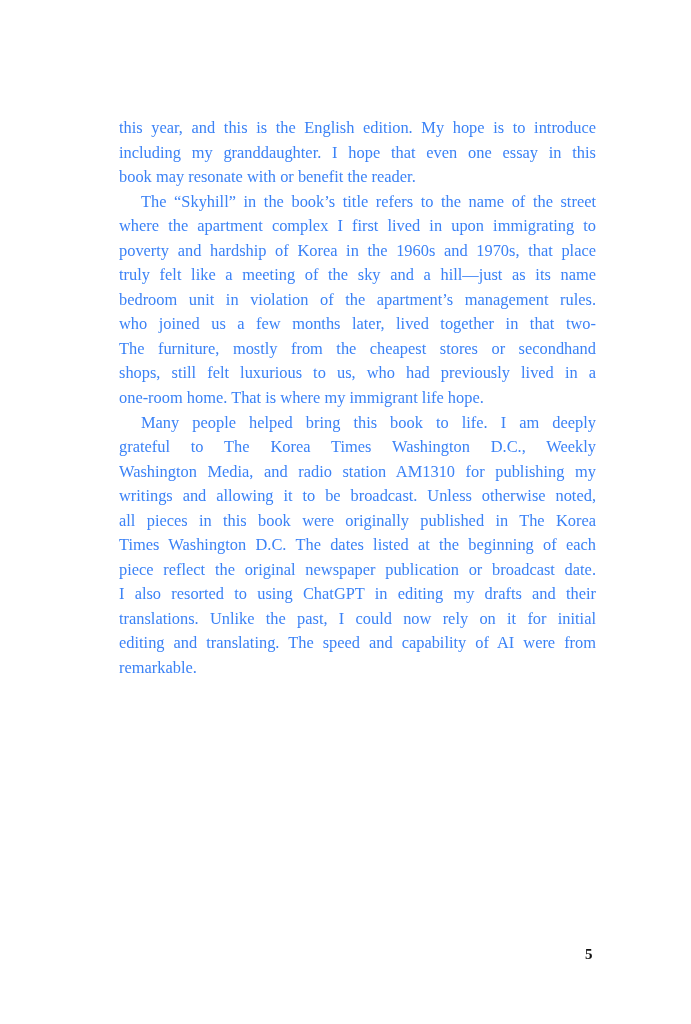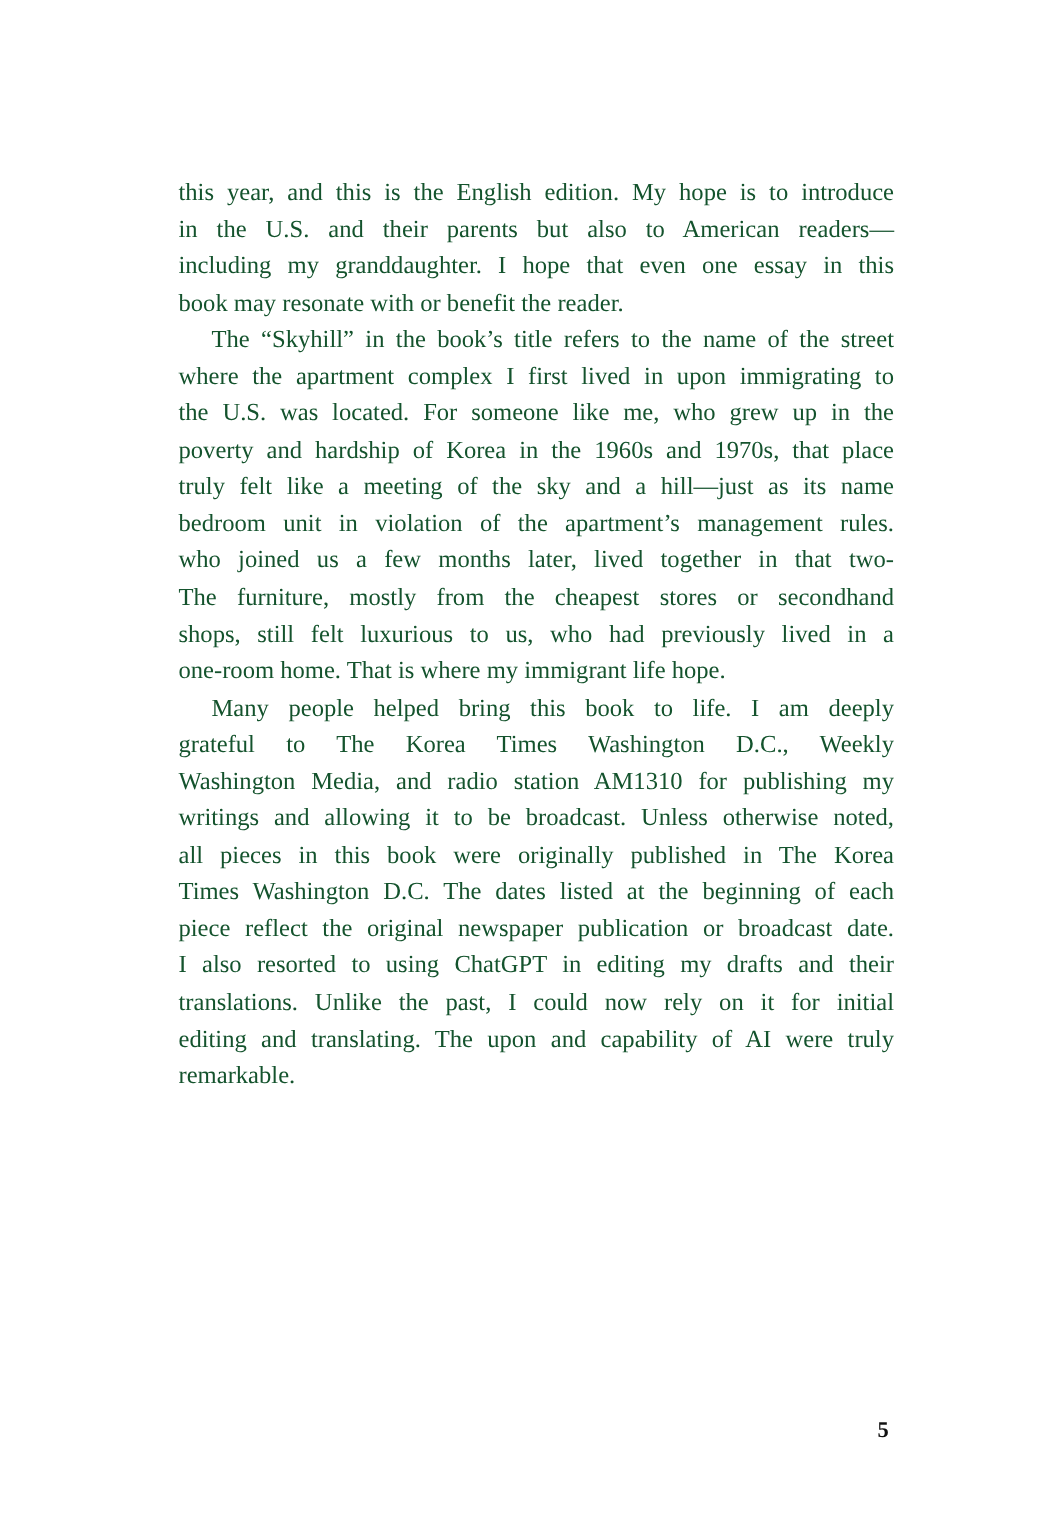--- a/index.html
+++ b/index.html
@@ -20,21 +20,21 @@
       height: 1024px;
       background: #ffffff;
     }
     .text-block {
       position: absolute;
       left: 119px;
       top: 116px;
       width: 477px;
       font-family: "Liberation Serif", "DejaVu Serif", serif;
       font-size: 16.4px;
-      color: #14532d;
+      color: #3b82f6;
     }
     .line {
       height: 24.55px;
       line-height: 24.55px;
       white-space: nowrap;
       text-align: justify;
       text-align-last: justify;
       display: block;
     }
     .line.last {
@@ -53,44 +53,42 @@
       color: #111111;
     }
   </style>
 </head>
 <body>
 
 <div class="page">
   <div class="text-block" id="text-block">
       <div>
         <span class="line">this year, and this is the English edition. My hope is to introduce</span>
-        <span class="line">in the U.S. and their parents but also to American readers—</span>
         <span class="line">including my granddaughter. I hope that even one essay in this</span>
         <span class="line last">book may resonate with or benefit the reader.</span>
       </div>
       <div>
         <span class="line indent">The “Skyhill” in the book’s title refers to the name of the street</span>
         <span class="line">where the apartment complex I first lived in upon immigrating to</span>
-        <span class="line">the U.S. was located. For someone like me, who grew up in the</span>
         <span class="line">poverty and hardship of Korea in the 1960s and 1970s, that place</span>
         <span class="line">truly felt like a meeting of the sky and a hill—just as its name</span>
         <span class="line">bedroom unit in violation of the apartment’s management rules.</span>
         <span class="line">who joined us a few months later, lived together in that two-</span>
         <span class="line">The furniture, mostly from the cheapest stores or secondhand</span>
         <span class="line">shops, still felt luxurious to us, who had previously lived in a</span>
         <span class="line last">one-room home. That is where my immigrant life hope.</span>
       </div>
       <div>
         <span class="line indent">Many people helped bring this book to life. I am deeply</span>
         <span class="line">grateful to The Korea Times Washington D.C., Weekly</span>
         <span class="line">Washington Media, and radio station AM1310 for publishing my</span>
         <span class="line">writings and allowing it to be broadcast. Unless otherwise noted,</span>
         <span class="line">all pieces in this book were originally published in The Korea</span>
         <span class="line">Times Washington D.C. The dates listed at the beginning of each</span>
         <span class="line">piece reflect the original newspaper publication or broadcast date.</span>
         <span class="line">I also resorted to using ChatGPT in editing my drafts and their</span>
         <span class="line">translations. Unlike the past, I could now rely on it for initial</span>
-        <span class="line">editing and translating. The upon and capability of AI were truly</span>
+        <span class="line">editing and translating. The speed and capability of AI were from</span>
         <span class="line last">remarkable.</span>
       </div>
     </div>
   <div class="page-number">5</div>
 </div>
 
 </body></html>

